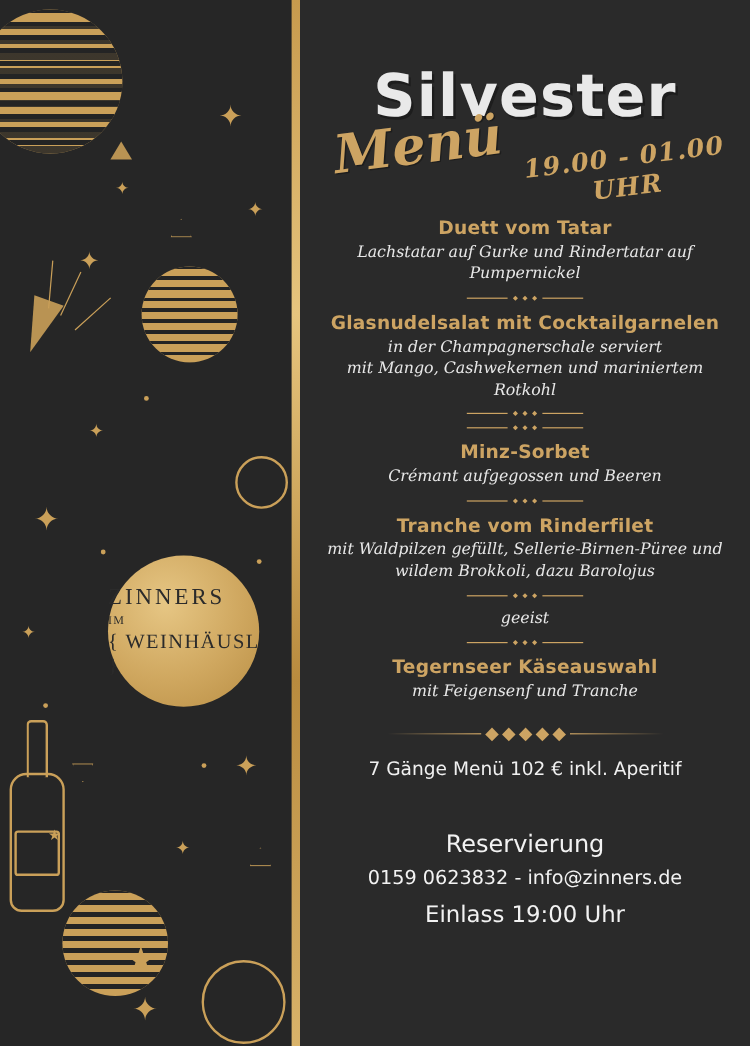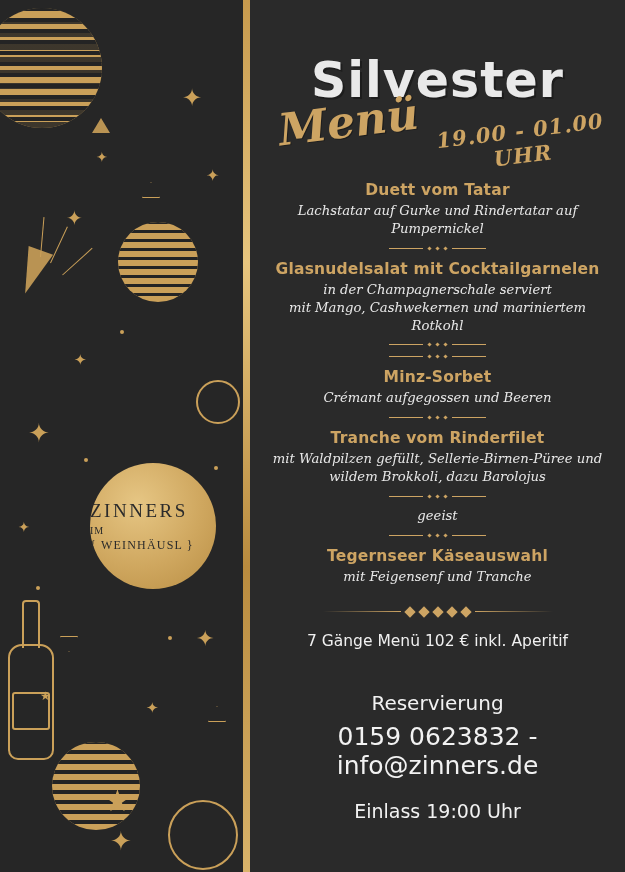--- a/index.html
+++ b/index.html
@@ -169,21 +169,21 @@
     font-weight: 400;
   }
   .logo .l2 {
     font-family: "Liberation Serif", serif;
     font-size: 10px;
     letter-spacing: 1px;
     margin: 3px 0 2px;
   }
   .logo .l3 {
     font-family: "Liberation Serif", serif;
-    font-size: 12px;
+    font-size: 17px;
     letter-spacing: 1.2px;
   }
 
   
   .content {
     position: absolute;
     left: 250px;
     top: 0;
     width: 375px;
     height: 872px;
@@ -306,26 +306,26 @@
 
   .reserve-title {
     color: #f2f2f2;
     font-family: "DejaVu Sans", sans-serif;
     font-size: 20px;
     margin-top: 41px;
   }
   .reserve-line {
     color: #f2f2f2;
     font-family: "DejaVu Sans", sans-serif;
-    font-size: 25px;
+    font-size: 16px;
     margin-top: 7px;
   }
   .reserve-line.small {
     font-size: 19px;
-    margin-top: 20px;
+    margin-top: 10px;
   }
 </style>
 </head>
 <body>
 
 <div class="page">
 
   <div class="left-panel">
 
     <div class="ball" style="left:-18px; top:8px; width:120px; height:120px;">

